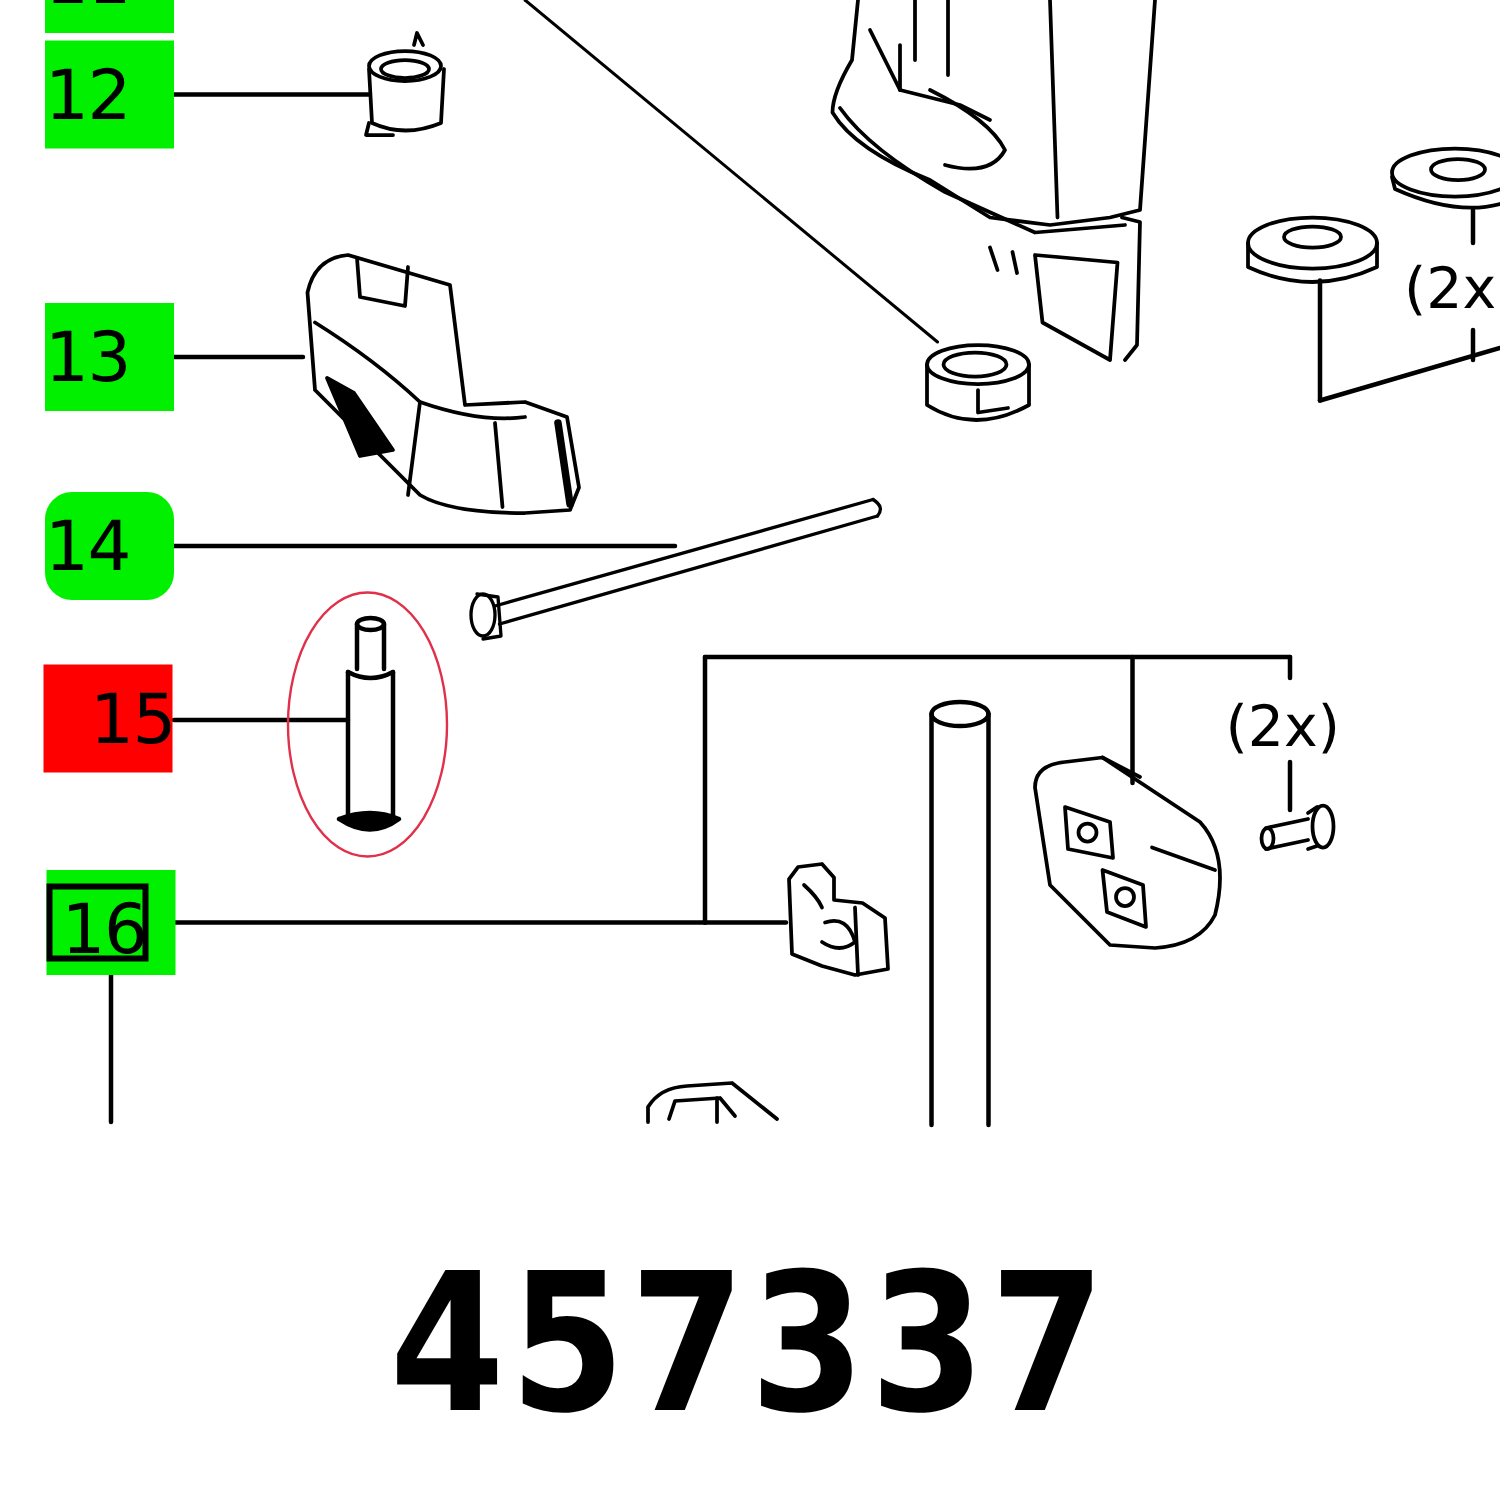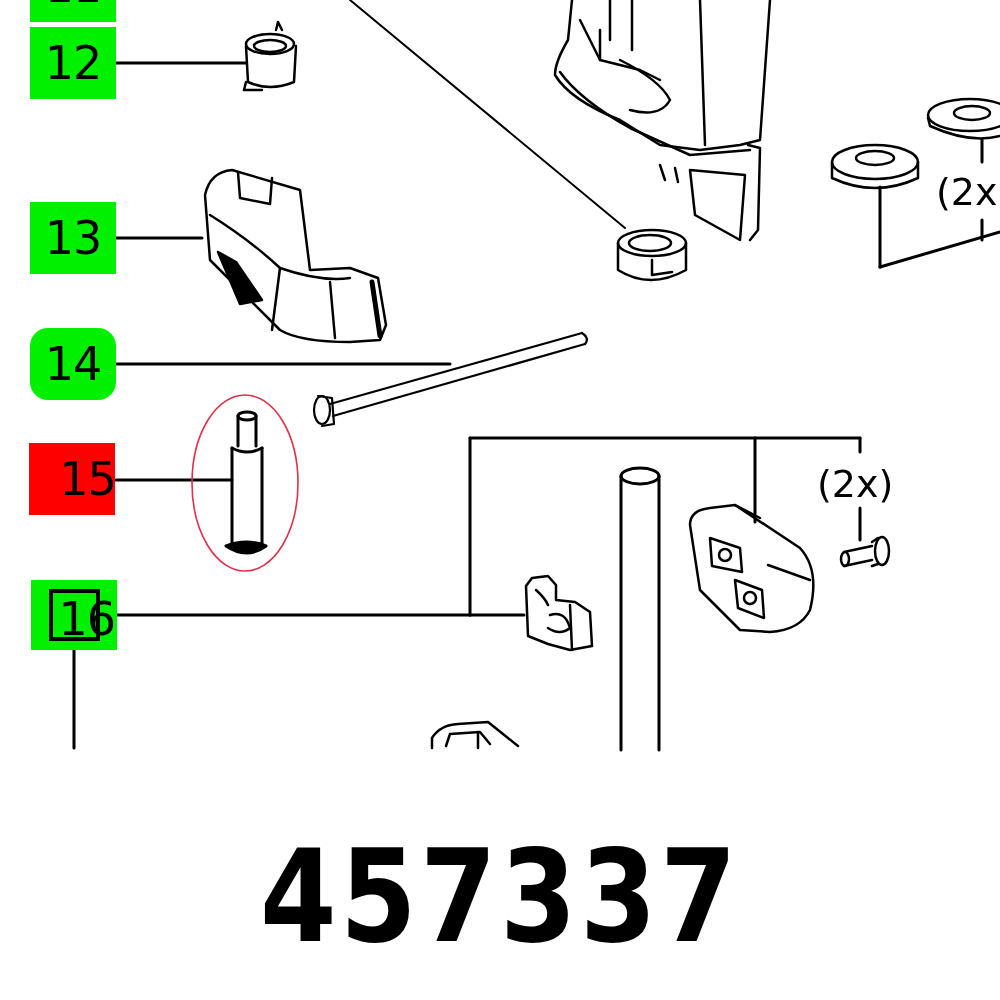--- a/index.html
+++ b/index.html
@@ -1,25 +1,25 @@
 <!DOCTYPE html>
 <html><head>
 <meta charset="utf-8">
 <style>
   html, body { margin: 0; padding: 0; background: #ffffff; }
   body { width: 1000px; height: 1000px; position: relative; overflow: hidden; font-family: "DejaVu Sans", sans-serif; }
   .label {
     position: absolute; width: 86px; height: 72px;
-    display: flex; align-items: center; justify-content: center;
+    display: flex; align-items: center; 
     font-family: "DejaVu Sans", sans-serif; font-size: 46px; color: #000;
     box-sizing: border-box; letter-spacing: -1px;
   }
   .label.green { background: #00f000; }
   .label.red { background: #ff0000; padding-left: 31px; }
-  .label.boxed span { border: 4px solid #000; padding: 0 6px; line-height: 52px; height: 52px; display: inline-block; width: 51px; text-align: center; box-sizing: border-box; }
+  .label.boxed span { border: 4px solid #000; padding: 0 6px; line-height: 52px; height: 52px; display: inline-block; width: 68px; text-align: center; box-sizing: border-box; }
   .qty { position: absolute; font-family: "DejaVu Sans", sans-serif; font-size: 38px; color: #000; }
   .partno {
     position: absolute; left: 0; width: 1000px; top: 822px; text-align: center;
     font-family: "DejaVu Sans", sans-serif; font-weight: bold; font-size: 128px;
     letter-spacing: 4px; color: #000; transform: scaleX(0.86);
   }
   svg.art { position: absolute; left: 0; top: 0; }
 </style>
 </head>
 <body>

